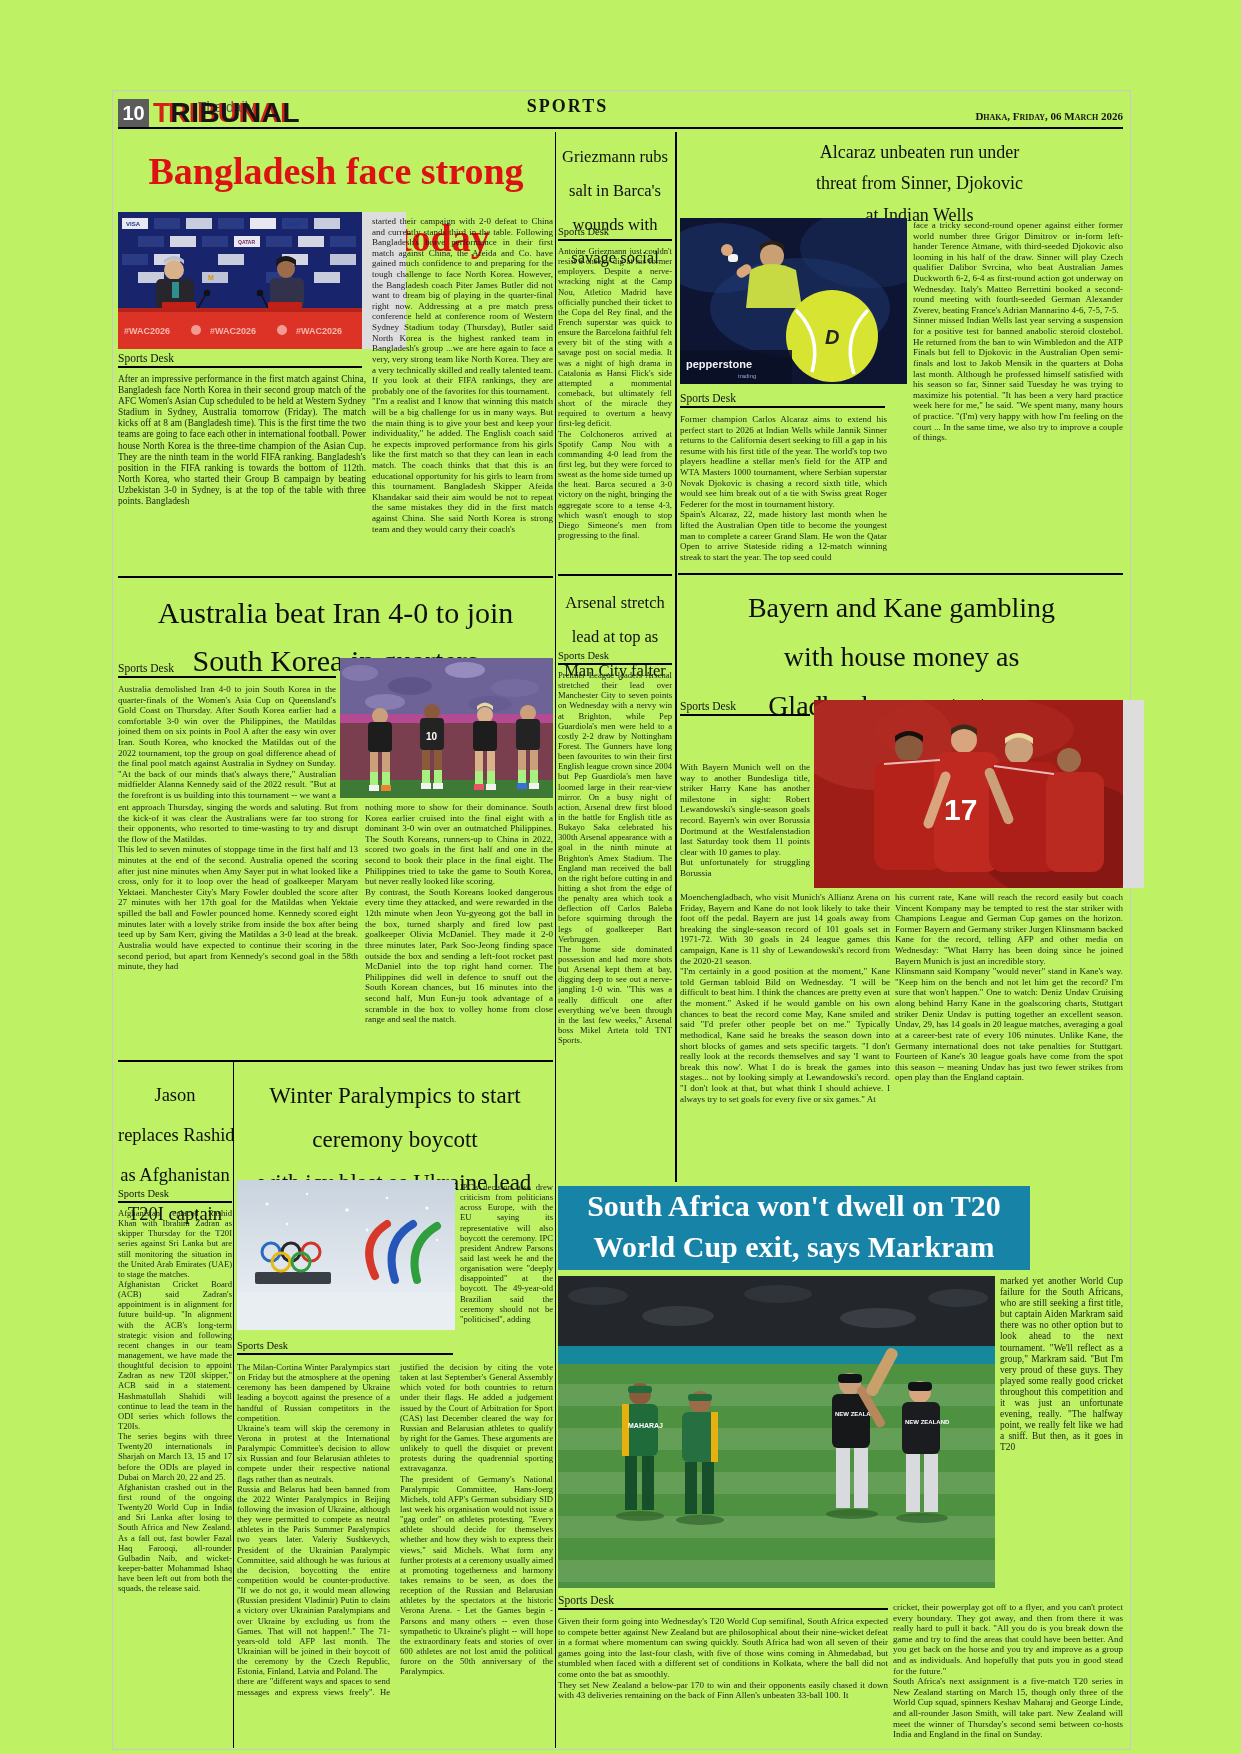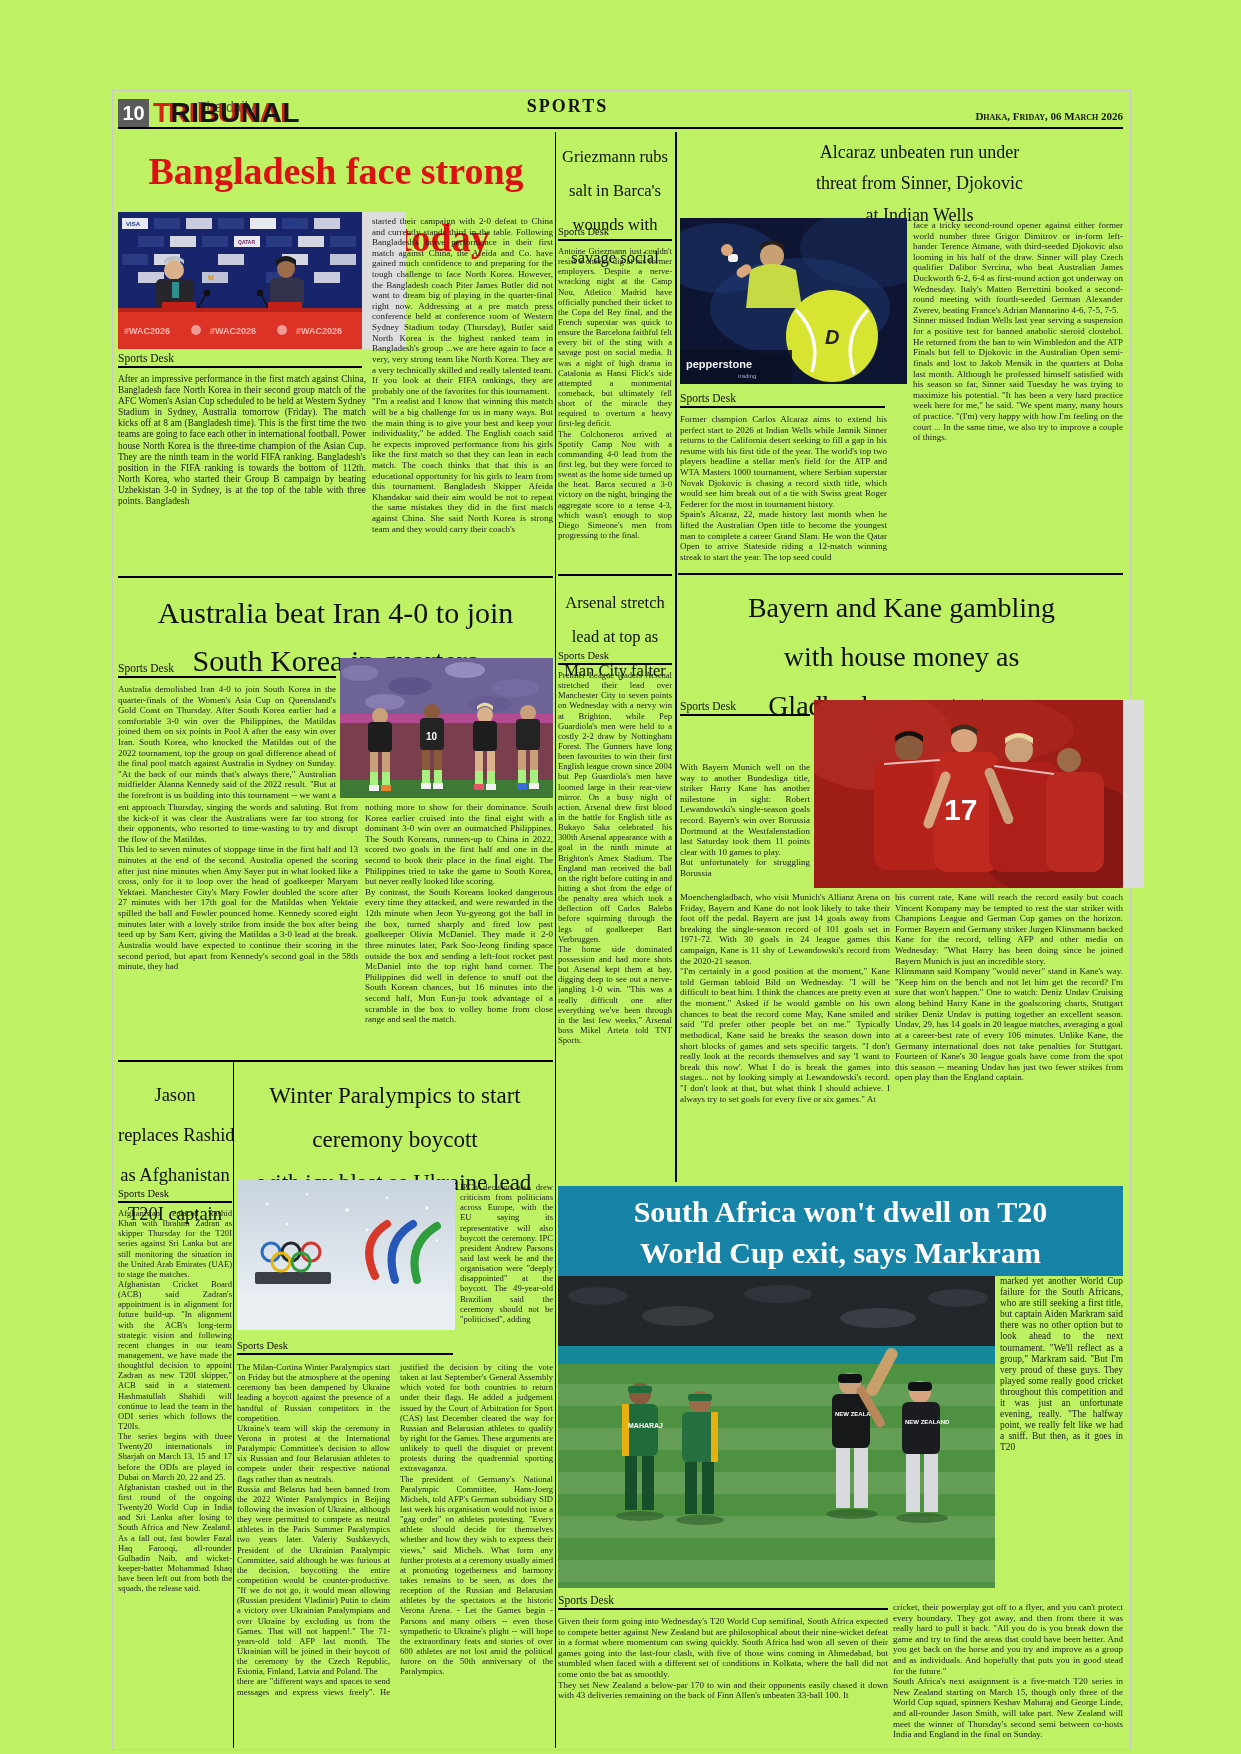--- a/index.html
+++ b/index.html
@@ -335,21 +335,21 @@
   <div class="abs body-text body-sm" style="left:460px;top:1182px;width:93px;height:150px;">IPC's decision also drew criticism from politicians across Europe, with the EU saying its representative will also boycott the ceremony. IPC president Andrew Parsons said last week he and the organisation were "deeply disappointed" at the boycott. The 49-year-old Brazilian said the ceremony should not be "politicised", adding</div>
   <div class="desk" style="left:237px;top:1340px;width:216px;font-size:10.5px;">Sports Desk</div>
   <div class="abs cols2" style="left:237px;top:1362px;width:316px;height:386px;overflow:hidden;">
     <div class="body-text body-sm" style="overflow:visible;">The Milan-Cortina Winter Paralympics start on Friday but the atmosphere at the opening ceremony has been dampened by Ukraine leading a boycott against the presence of a handful of Russian competitors in the competition.
 Ukraine's team will skip the ceremony in Verona in protest at the International Paralympic Committee's decision to allow six Russian and four Belarusian athletes to compete under their respective national flags rather than as neutrals.
 Russia and Belarus had been banned from the 2022 Winter Paralympics in Beijing following the invasion of Ukraine, although they were permitted to compete as neutral athletes in the Paris Summer Paralympics two years later. Valeriy Sushkevych, President of the Ukrainian Paralympic Committee, said although he was furious at the decision, boycotting the entire competition would be counter-productive. "If we do not go, it would mean allowing (Russian president Vladimir) Putin to claim a victory over Ukrainian Paralympians and over Ukraine by excluding us from the Games. That will not happen!." The 71-years-old told AFP last month. The Ukrainian will be joined in their boycott of the ceremony by the Czech Republic, Estonia, Finland, Latvia and Poland. The</div>
     <div class="body-text body-sm" style="overflow:visible;">there are "different ways and spaces to send messages and express views freely". He justified the decision by citing the vote taken at last September's General Assembly which voted for both countries to return under their flags. He added a judgement issued by the Court of Arbitration for Sport (CAS) last December cleared the way for Russian and Belarusian athletes to qualify by right for the Games. These arguments are unlikely to quell the disquiet or prevent protests during the quadrennial sporting extravaganza.
 The president of Germany's National Paralympic Committee, Hans-Joerg Michels, told AFP's German subsidiary SID last week his organisation would not issue a "gag order" on athletes protesting. "Every athlete should decide for themselves whether and how they wish to express their views," said Michels. What form any further protests at a ceremony usually aimed at promoting togetherness and harmony takes remains to be seen, as does the reception of the Russian and Belarusian athletes by the spectators at the historic Verona Arena. - Let the Games begin - Parsons and many others -- even those sympathetic to Ukraine's plight -- will hope the extraordinary feats and stories of over 600 athletes are not lost amid the political furore on the 50th anniversary of the Paralympics.</div>
   </div>
 
-  <div class="banner" style="left:558px;top:1186px;width:565px;height:84px;font-size:30px;line-height:1.35;padding-top:6px;">
+  <div class="banner" style="left:558px;top:1186px;width:472px;height:84px;font-size:30px;line-height:1.35;">
     <div>South Africa won't dwell on T20</div>
     <div>World Cup exit, says Markram</div>
   </div>
   <div class="photo" style="left:558px;top:1276px;width:437px;height:312px;">
     <svg width="437" height="312" viewBox="0 0 437 312">
       <rect width="437" height="70" fill="#23262b"></rect>
       <g opacity="0.6">
         <ellipse cx="40" cy="20" rx="30" ry="9" fill="#3a3f46"></ellipse>
           <ellipse cx="120" cy="40" rx="36" ry="10" fill="#44494f"></ellipse>
           <ellipse cx="220" cy="18" rx="34" ry="9" fill="#383d44"></ellipse>

